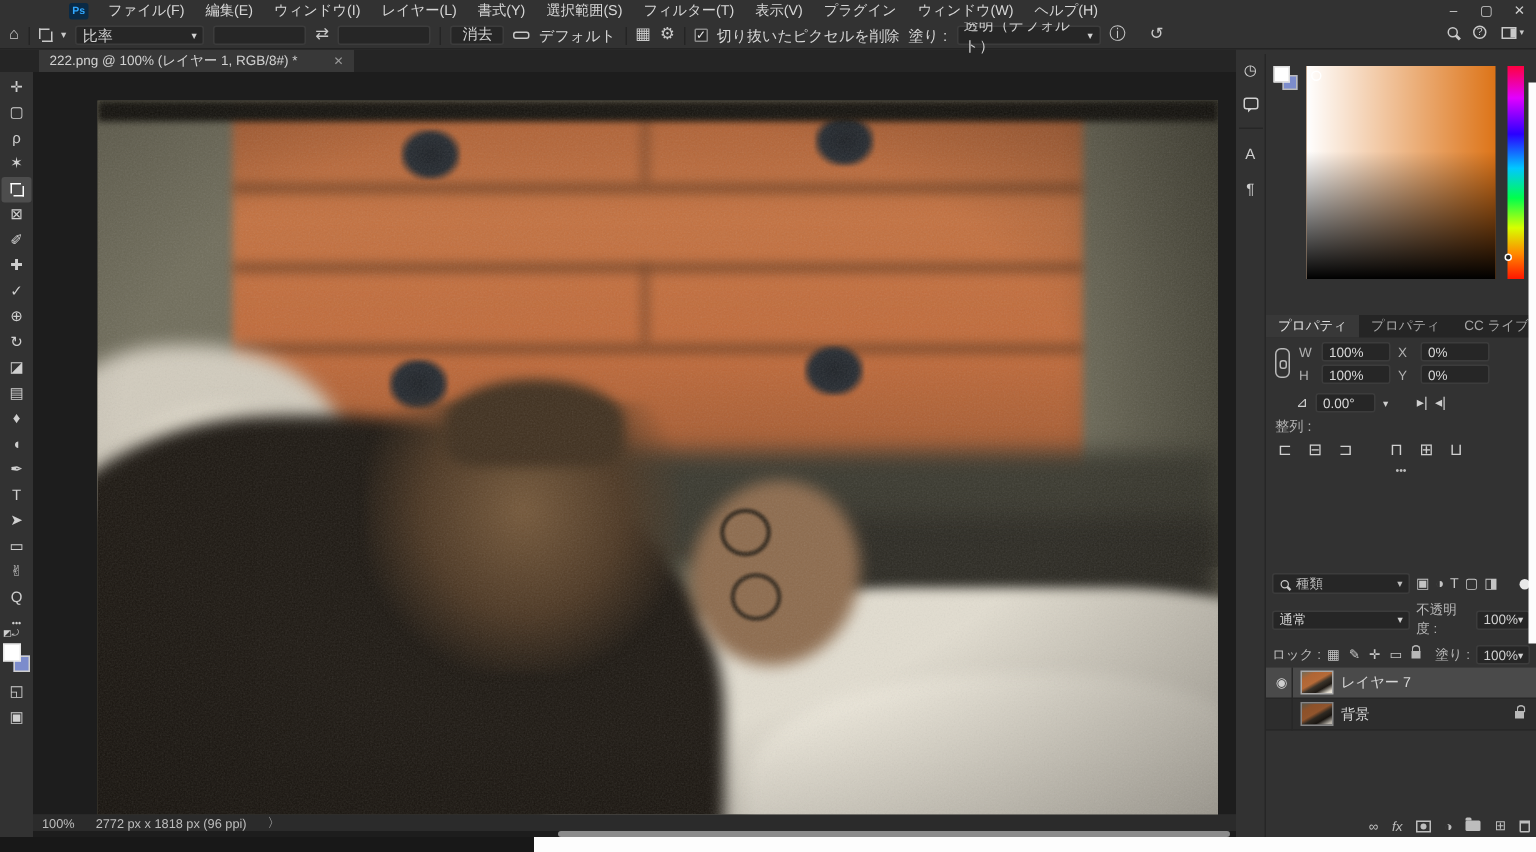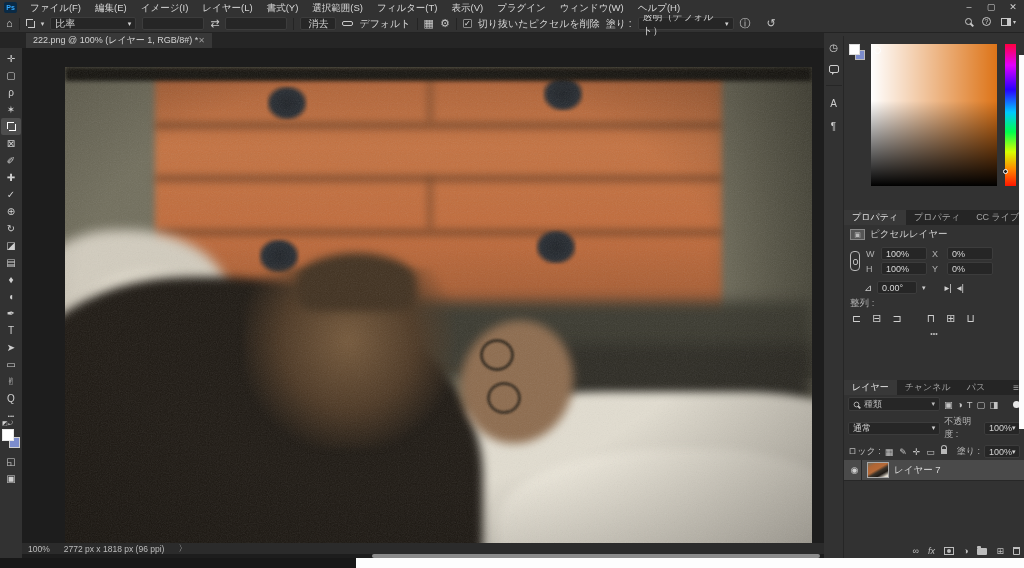--- a/index.html
+++ b/index.html
@@ -1,21 +1,21 @@
 <!DOCTYPE html>
 <html><head>
 <meta charset="utf-8">
 <style>
   * { margin:0; padding:0; box-sizing:border-box; }
   html,body { width:1024px; height:568px; background:#fff; font-family:"Liberation Sans","DejaVu Sans",sans-serif; overflow:hidden; }
   .r { position:absolute; }
   .app { position:absolute; left:0; top:0; width:1024px; height:558px; background:#323232; color:#c9c9c9; font-size:10px; }
 
   
-  .menubar { left:0; top:0; width:1024px; height:15px; background:#323232; display:flex; align-items:center; z-index:30; }
+  .menubar { left:0; top:0; width:1024px; height:15px; background:#323232; display:flex; align-items:center; z-index:30;padding-left:42px; }
   .ps-logo { width:13px; height:11px; margin:0 6px 0 4px; background:#0a2a45; color:#31a8ff; font-size:7px; font-weight:bold; display:flex; align-items:center; justify-content:center; border-radius:2px; }
   .mi { padding:0 7px; height:15px; line-height:15px; color:#d6d6d6; font-size:9.5px; white-space:nowrap; cursor:default; }
   .winctl { position:absolute; right:0; top:0; height:15px; display:flex; }
   .winctl span { width:22px; text-align:center; line-height:14px; font-size:9px; color:#cfcfcf; }
 
   
   .optionsbar { left:0; top:15px; width:1024px; height:18px; background:#323232; border-bottom:1px solid #232323; display:flex; align-items:center; gap:6px; padding-left:6px; z-index:29; }
   .obox { background:#262626; border:1px solid #3c3c3c; border-radius:2px; height:13px; }
   .inp-sm { width:62px; }
   .drop { display:flex; align-items:center; justify-content:space-between; padding:0 4px; color:#d2d2d2; }
@@ -29,21 +29,21 @@
   .i-level { width:11px; height:5px; border:1px solid #c9c9c9; border-radius:2px; display:inline-block; }
   .i-search { width:7px; height:7px; border:1.5px solid #c9c9c9; border-radius:50%; position:relative; display:inline-block; }
   .i-search::after { content:''; position:absolute; width:4px; height:1.5px; background:#c9c9c9; transform:rotate(45deg); right:-3px; bottom:-1px; }
   .i-help { width:9px; height:9px; border:1px solid #c9c9c9; border-radius:50%; font-size:7px; line-height:8px; text-align:center; display:inline-block; }
   .i-ws { width:10px; height:8px; border:1px solid #c9c9c9; position:relative; display:inline-block; }
   .i-ws::after { content:''; position:absolute; right:0; top:0; bottom:0; width:3px; background:#c9c9c9; }
   .topright { position:absolute; right:8px; top:17px; display:flex; gap:10px; align-items:center; z-index:31; }
 
   
   .tabbar { left:0; top:33px; width:824px; height:15px; background:#252525; display:flex; }
-  .doctab { margin-left:26px; background:#383838; color:#d2d2d2; font-size:9px; height:15px; line-height:15px; padding:0 7px; display:flex; gap:0; align-items:center; }
+  .doctab { margin-left:26px; background:#383838; color:#d2d2d2; font-size:9px; height:15px; line-height:15px; padding:0 7px; display:flex; gap:24px; align-items:center; }
   .doctab .x { color:#9a9a9a; font-size:8px; }
 
   
   .tools { left:0; top:48px; width:22px; height:510px; background:#323232; display:flex; flex-direction:column; align-items:center; padding-top:2px; z-index:10; }
   .tool { width:20px; height:17px; display:flex; align-items:center; justify-content:center; color:#cfcfcf; font-size:10px; }
   .tool.sel { background:#4d4d4d; color:#fff; border-radius:2px; }
   .swatches { position:relative; width:20px; height:26px; margin-top:3px; }
   .sw-back { position:absolute; left:8px; top:10px; width:11px; height:11px; background:#7c8ccc; border:1px solid #cfcfcf; }
   .sw-front { position:absolute; left:1px; top:2px; width:12px; height:12px; background:#fff; border:1px solid #e8e8e8; }
   .sw-mini { position:absolute; left:1px; top:-8px; font-size:6px; color:#cfcfcf; }
@@ -148,21 +148,21 @@
 </style>
 </head>
 <body>
 
 <div class="app">
 
   <div class="menubar r">
     <div class="ps-logo">Ps</div>
     <div class="mi">ファイル(F)</div>
     <div class="mi">編集(E)</div>
-    <div class="mi">イメージ(I)</div>
+    <div class="mi">ウィンドウ(I)</div>
     <div class="mi">レイヤー(L)</div>
     <div class="mi">書式(Y)</div>
     <div class="mi">選択範囲(S)</div>
     <div class="mi">フィルター(T)</div>
     <div class="mi">表示(V)</div>
     <div class="mi">プラグイン</div>
     <div class="mi">ウィンドウ(W)</div>
     <div class="mi">ヘルプ(H)</div>
     <div class="winctl">
       <span>–</span>
@@ -372,24 +372,20 @@
       </div>
     </div>
 
     <div class="pgroup" style="top:174px;height:170px">
       <div class="ptabs">
         <div class="ptab on">プロパティ</div>
         <div class="ptab">プロパティ</div>
         <div class="ptab">CC ライブラリ</div>
 
       </div>
-      <div class="prow">
-        <span class="pp-thumb">▣</span>
-        <span>ピクセルレイヤー</span>
-      </div>
       <div style="display:flex;padding:2px 6px;gap:6px;align-items:center">
         <span class="i-chain"></span>
         <div>
           <div class="prow" style="padding:1px 0">
             <span class="tf-lbl">W</span>
             <span class="tf-inp">100%</span>
             <span class="tf-lbl">X</span>
             <span class="tf-inp">0%</span>
           </div>
           <div class="prow" style="padding:1px 0">
@@ -414,26 +410,20 @@
         <span>⊐</span>
         <span style="margin-left:14px">⊓</span>
         <span>⊞</span>
         <span>⊔</span>
       </div>
       <div style="text-align:center;font-size:7px;color:#bdbdbd;padding-top:3px">•••</div>
       <div class="vscroll"></div>
     </div>
 
     <div class="pgroup" style="top:344px;height:178px">
-      <div class="ptabs">
-        <div class="ptab on">レイヤー</div>
-        <div class="ptab">チャンネル</div>
-        <div class="ptab">パス</div>
-        <div class="pmenu">≡</div>
-      </div>
       <div class="lrow">
         <div class="searchbox">
           <span class="i-search" style="transform:scale(.8)"></span>
           <span>種類</span>
           <span style="margin-left:auto;font-size:7px">▾</span>
         </div>
         <span class="fic">▣</span>
         <span class="fic">◑</span>
         <span class="fic">T</span>
         <span class="fic">▢</span>
@@ -465,20 +455,26 @@
           <span>100%</span>
             <span style="font-size:7px">▾</span>
         </div>
       </div>
       <div class="layerlist">
         <div class="layer sel">
           <span class="eyebox">◉</span>
           <span class="lthumb"></span>
           <span>レイヤー 7</span>
         </div>
+        <div class="layer">
+          <span class="eyebox"></span>
+          <span class="lthumb" style="filter:brightness(.8)"></span>
+          <span>背景</span>
+          <span class="i-lock locksym"></span>
+        </div>
       </div>
       <div class="lbottom">
         <span>∞</span>
         <span style="font-style:italic">fx</span>
         <span class="i-mask"></span>
         <span>◑</span>
         <span class="i-folder"></span>
         <span>⊞</span>
         <span class="i-trash"></span>
       </div>

